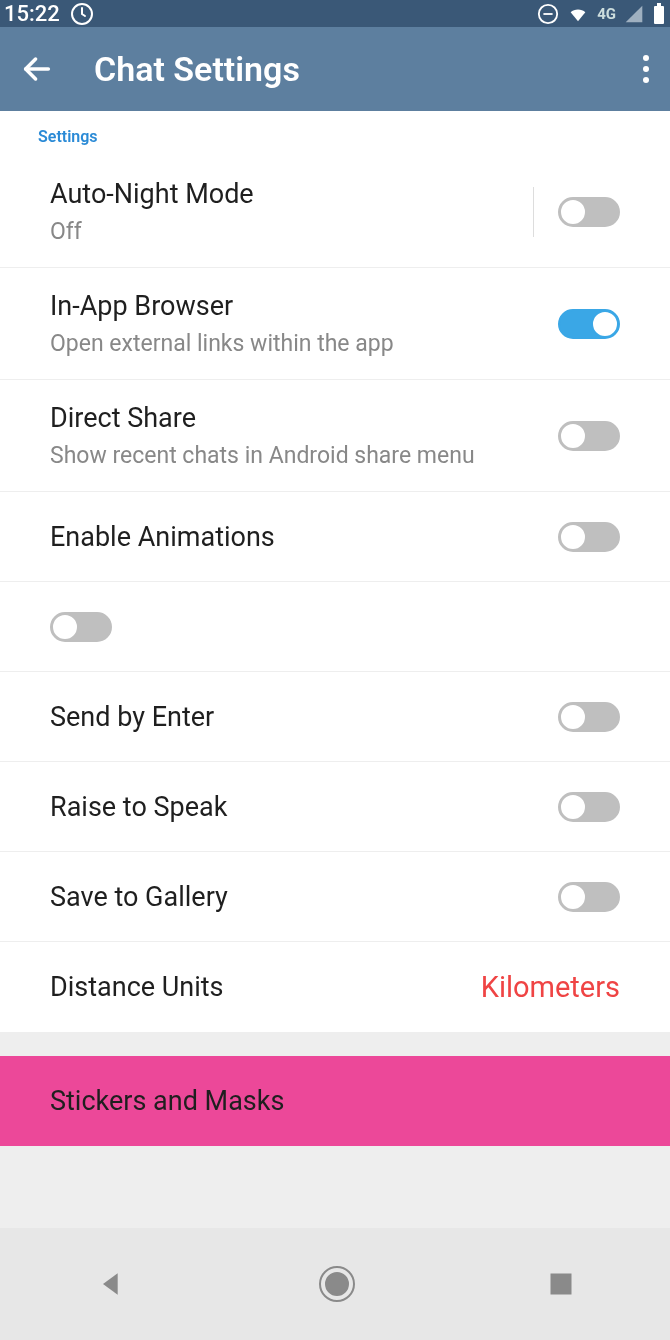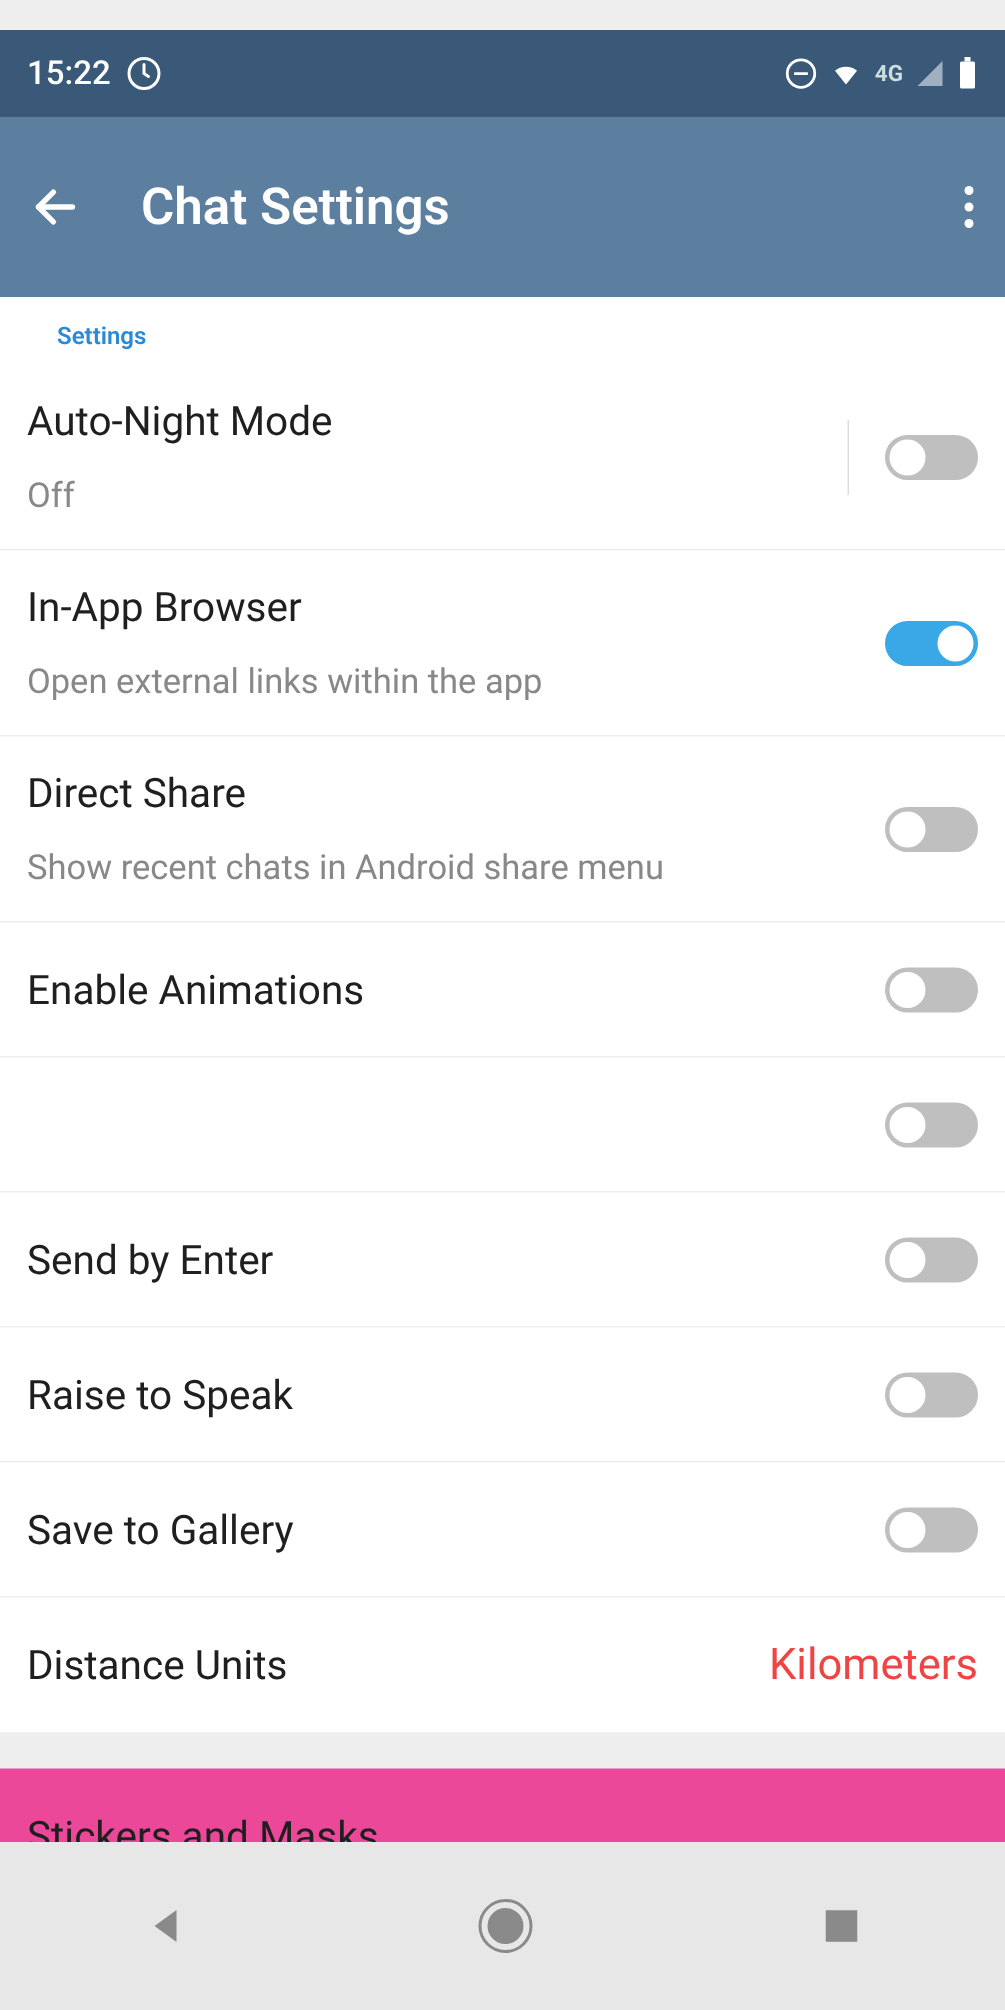--- a/index.html
+++ b/index.html
@@ -5,35 +5,34 @@
   * { margin: 0; padding: 0; box-sizing: border-box; }
   body {
     width: 670px;
     height: 1340px;
     font-family: -apple-system, Roboto, "Helvetica Neue", Arial, sans-serif;
     background: #eeeeee;
     overflow: hidden;
     position: relative;
   }
   .status-bar {
-    height: 58px;
+    height: 27px;
     background: #3a5877;
     color: #fff;
     display: flex;
     align-items: center;
     justify-content: space-between;
-    padding: 0 18px;
+    padding: 0 4px;
     font-size: 22px;
     font-weight: 500;
-    margin-top: 20px;
   }
   .status-left { display: flex; align-items: center; gap: 10px; }
   .status-right { display: flex; align-items: center; gap: 8px; }
   .app-bar {
-    height: 120px;
+    height: 84px;
     background: #5d7f9f;
     display: flex;
     align-items: center;
     padding: 0 20px;
     position: relative;
   }
   .back-arrow { color: #fff; margin-right: 40px; }
   .app-title { color: #fff; font-size: 34px; font-weight: 600; }
   .menu-dots { position: absolute; right: 20px; color: #fff; }
   .content {
@@ -41,36 +40,36 @@
   }
   .section-header {
     color: #2a8ad6;
     font-size: 16px;
     font-weight: 600;
     padding: 16px 38px 10px 38px;
   }
   .row {
     display: flex;
     align-items: center;
-    justify-content: flex-end;
-    padding: 22px 18px;
+    justify-content: flex-start;
+    padding: 22px 50px;
     border-bottom: 1px solid #eeeeee;
     min-height: 90px;
   }
   .row:last-child { border-bottom: none; gap: 28px; }
   .row-text { flex: 1; }
   .row-title {
     color: #1f1f1f;
     font-size: 27px;
     font-weight: 400;
   }
   .row-sub {
     color: #888;
     font-size: 23px;
-    margin-top: 20px;
+    margin-top: 8px;
   }
   .switch {
     width: 62px;
     height: 30px;
     border-radius: 30px;
     position: relative;
     flex-shrink: 0;
   }
   .switch.off { background: #bfbfbf; border: 2px solid #bfbfbf; }
   .switch.on  { background: #3aa7e6; border: 2px solid #3aa7e6; }

